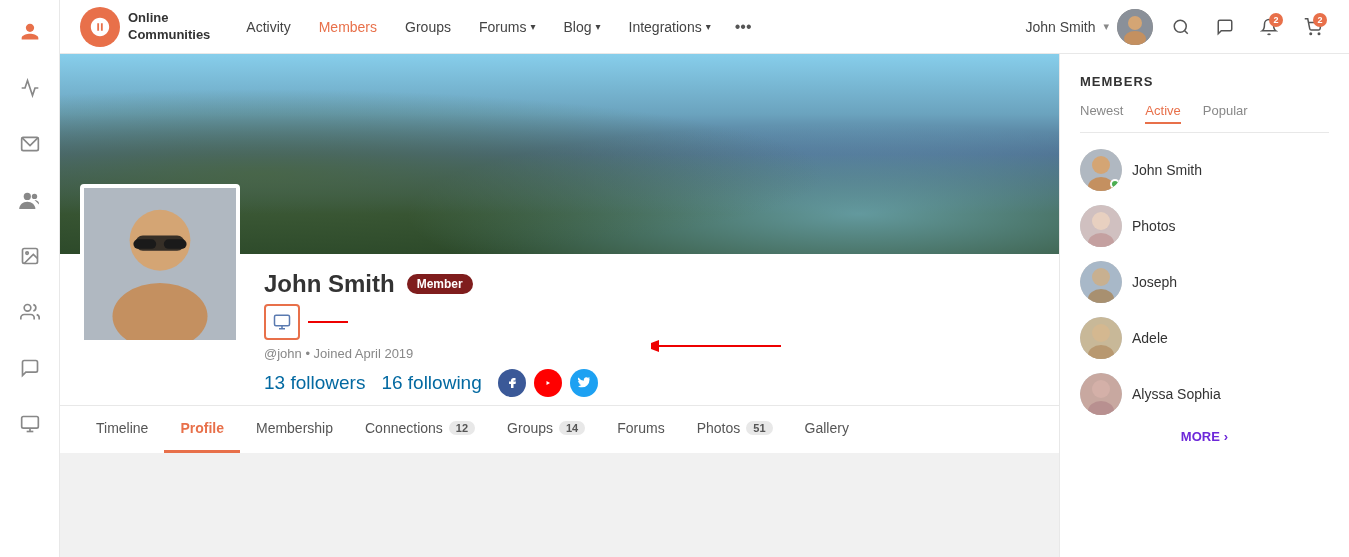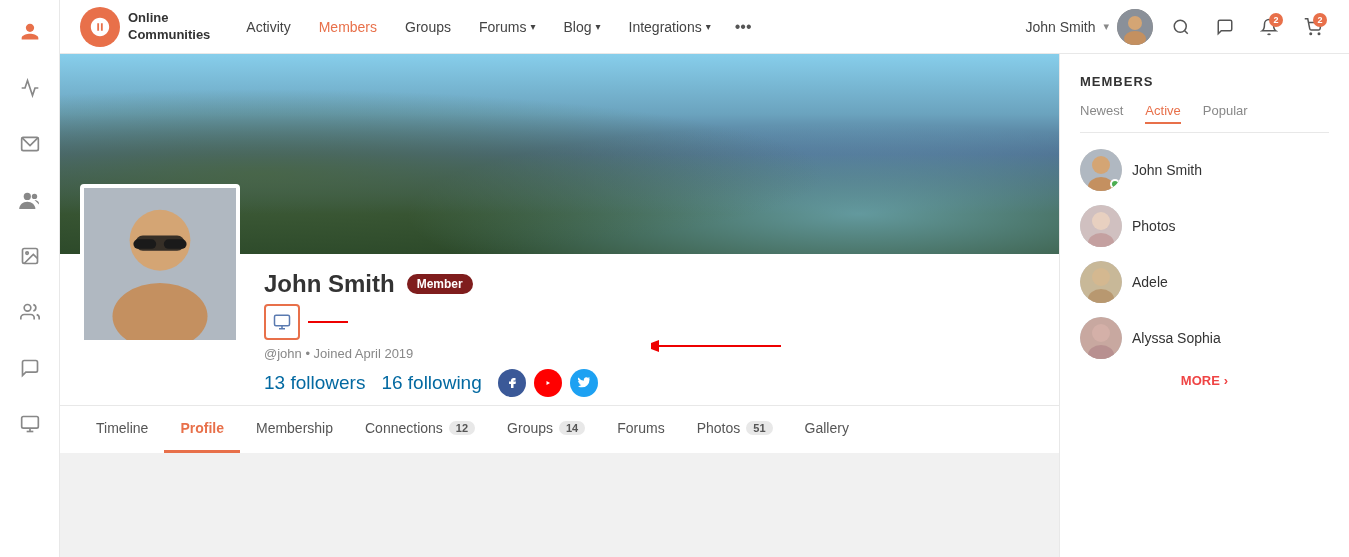--- a/index.html
+++ b/index.html
@@ -200,21 +200,21 @@
       overflow-y: auto;
     }
     .members-header { font-size: 13px; font-weight: 700; color: #333; letter-spacing: 1px; margin-bottom: 14px; text-transform: uppercase; }
     .members-tabs { display: flex; gap: 22px; margin-bottom: 16px; border-bottom: 1px solid #e8e8e8; padding-bottom: 8px; }
     .members-tab { font-size: 13px; color: #888; cursor: pointer; padding-bottom: 4px; }
     .members-tab.active { color: #e8704a; border-bottom: 2px solid #e8704a; }
     .member-item { display: flex; align-items: center; gap: 10px; margin-bottom: 14px; cursor: pointer; }
     .member-avatar { width: 42px; height: 42px; border-radius: 50%; background: #ccc; overflow: hidden; position: relative; flex-shrink: 0; }
     .member-avatar .online-dot { position: absolute; bottom: 2px; right: 2px; width: 10px; height: 10px; border-radius: 50%; background: #4caf50; border: 2px solid #fff; }
     .member-name { font-size: 14px; color: #333; font-weight: 500; }
-    .more-link { color: #ef4444; font-size: 13px; font-weight: 600; cursor: pointer; display: flex; align-items: flex-end; gap: 4px; justify-content: center; margin-top: 8px; }
+    .more-link { color: #6d28d9; font-size: 13px; font-weight: 600; cursor: pointer; display: flex; align-items: flex-end; gap: 4px; justify-content: center; margin-top: 8px; }
   </style>
 </head>
 <body>
 
 <div class="left-sidebar">
   <div class="icon active">
     <svg width="20" height="20" viewBox="0 0 24 24" fill="currentColor">
         <path d="M12 12c2.7 0 5-2.3 5-5s-2.3-5-5-5-5 2.3-5 5 2.3 5 5 5zm0 2c-3.3 0-10 1.7-10 5v2h20v-2c0-3.3-6.7-5-10-5z"></path>
       </svg>
   </div>
@@ -466,20 +466,30 @@
         <div class="member-avatar">
           <svg width="42" height="42" viewBox="0 0 42 42">
               <rect width="42" height="42" fill="#d0c0c0" rx="21"></rect>
               <circle cx="21" cy="16" r="9" fill="#e8d0c0"></circle>
               <ellipse cx="21" cy="38" rx="13" ry="10" fill="#c4a0a0"></ellipse>
             </svg>
         </div>
         <span class="member-name">Photos</span>
       </div>
 
+      <div class="member-item">
+        <div class="member-avatar">
+          <svg width="42" height="42" viewBox="0 0 42 42">
+              <rect width="42" height="42" fill="#a8b8c8" rx="21"></rect>
+              <circle cx="21" cy="16" r="9" fill="#c8b090"></circle>
+              <ellipse cx="21" cy="38" rx="13" ry="10" fill="#a89070"></ellipse>
+            </svg>
+        </div>
+        <span class="member-name">Joseph</span>
+      </div>
 
       <div class="member-item">
         <div class="member-avatar">
           <svg width="42" height="42" viewBox="0 0 42 42">
               <rect width="42" height="42" fill="#c8b898" rx="21"></rect>
               <circle cx="21" cy="16" r="9" fill="#d4b890"></circle>
               <ellipse cx="21" cy="38" rx="13" ry="10" fill="#b89870"></ellipse>
             </svg>
         </div>
         <span class="member-name">Adele</span>

